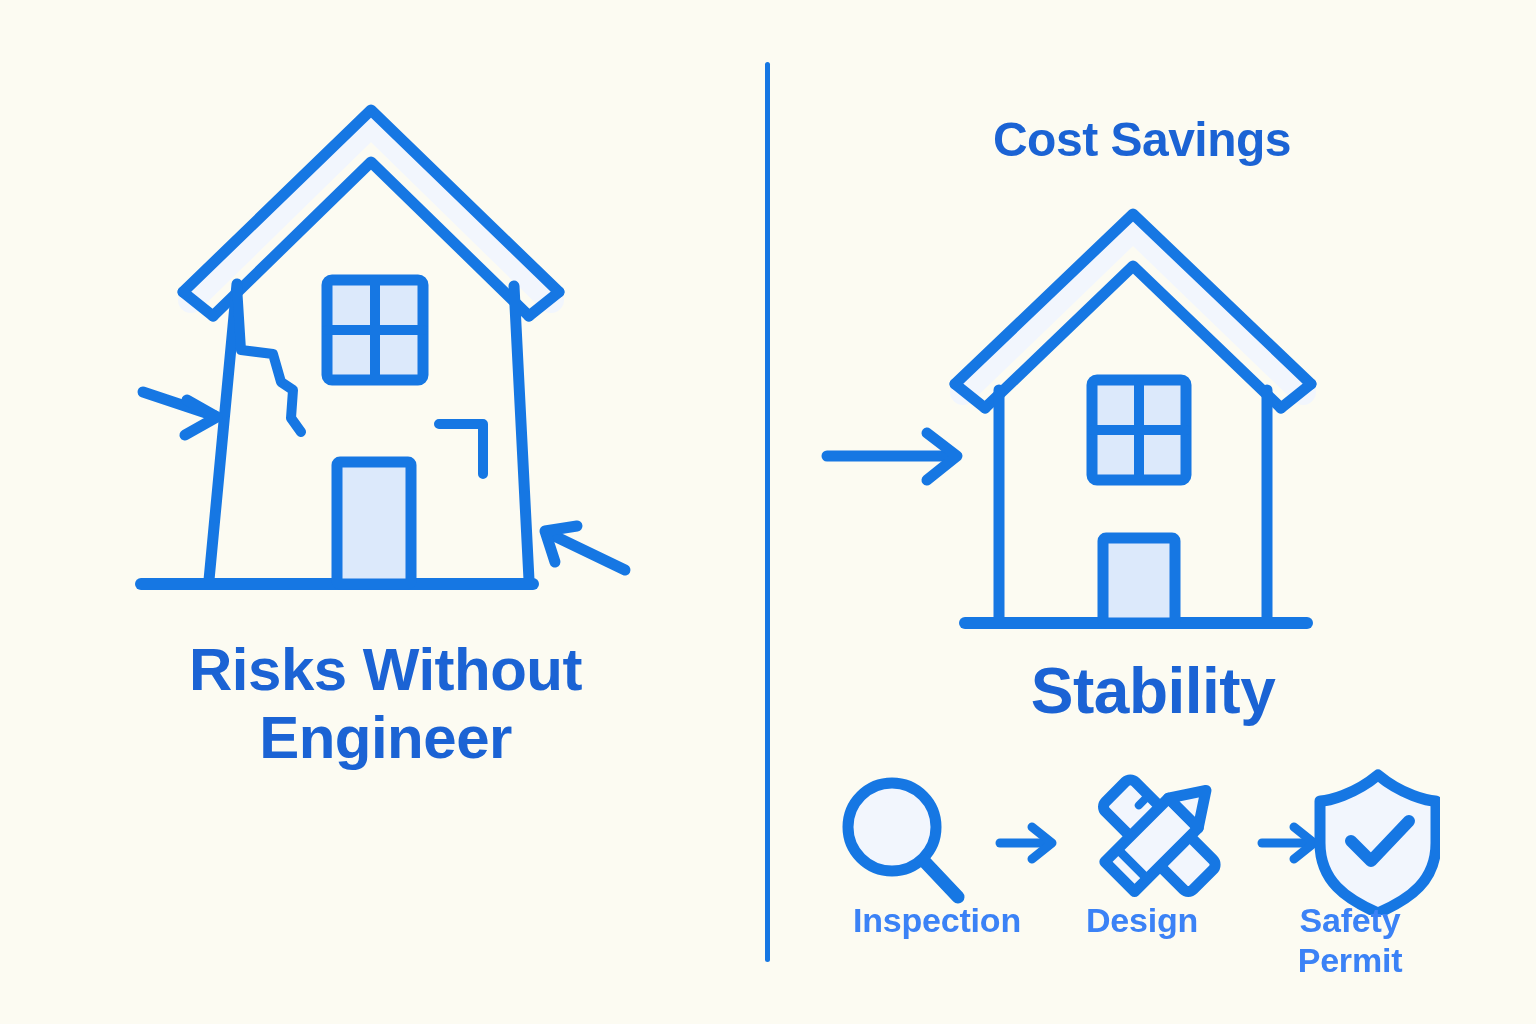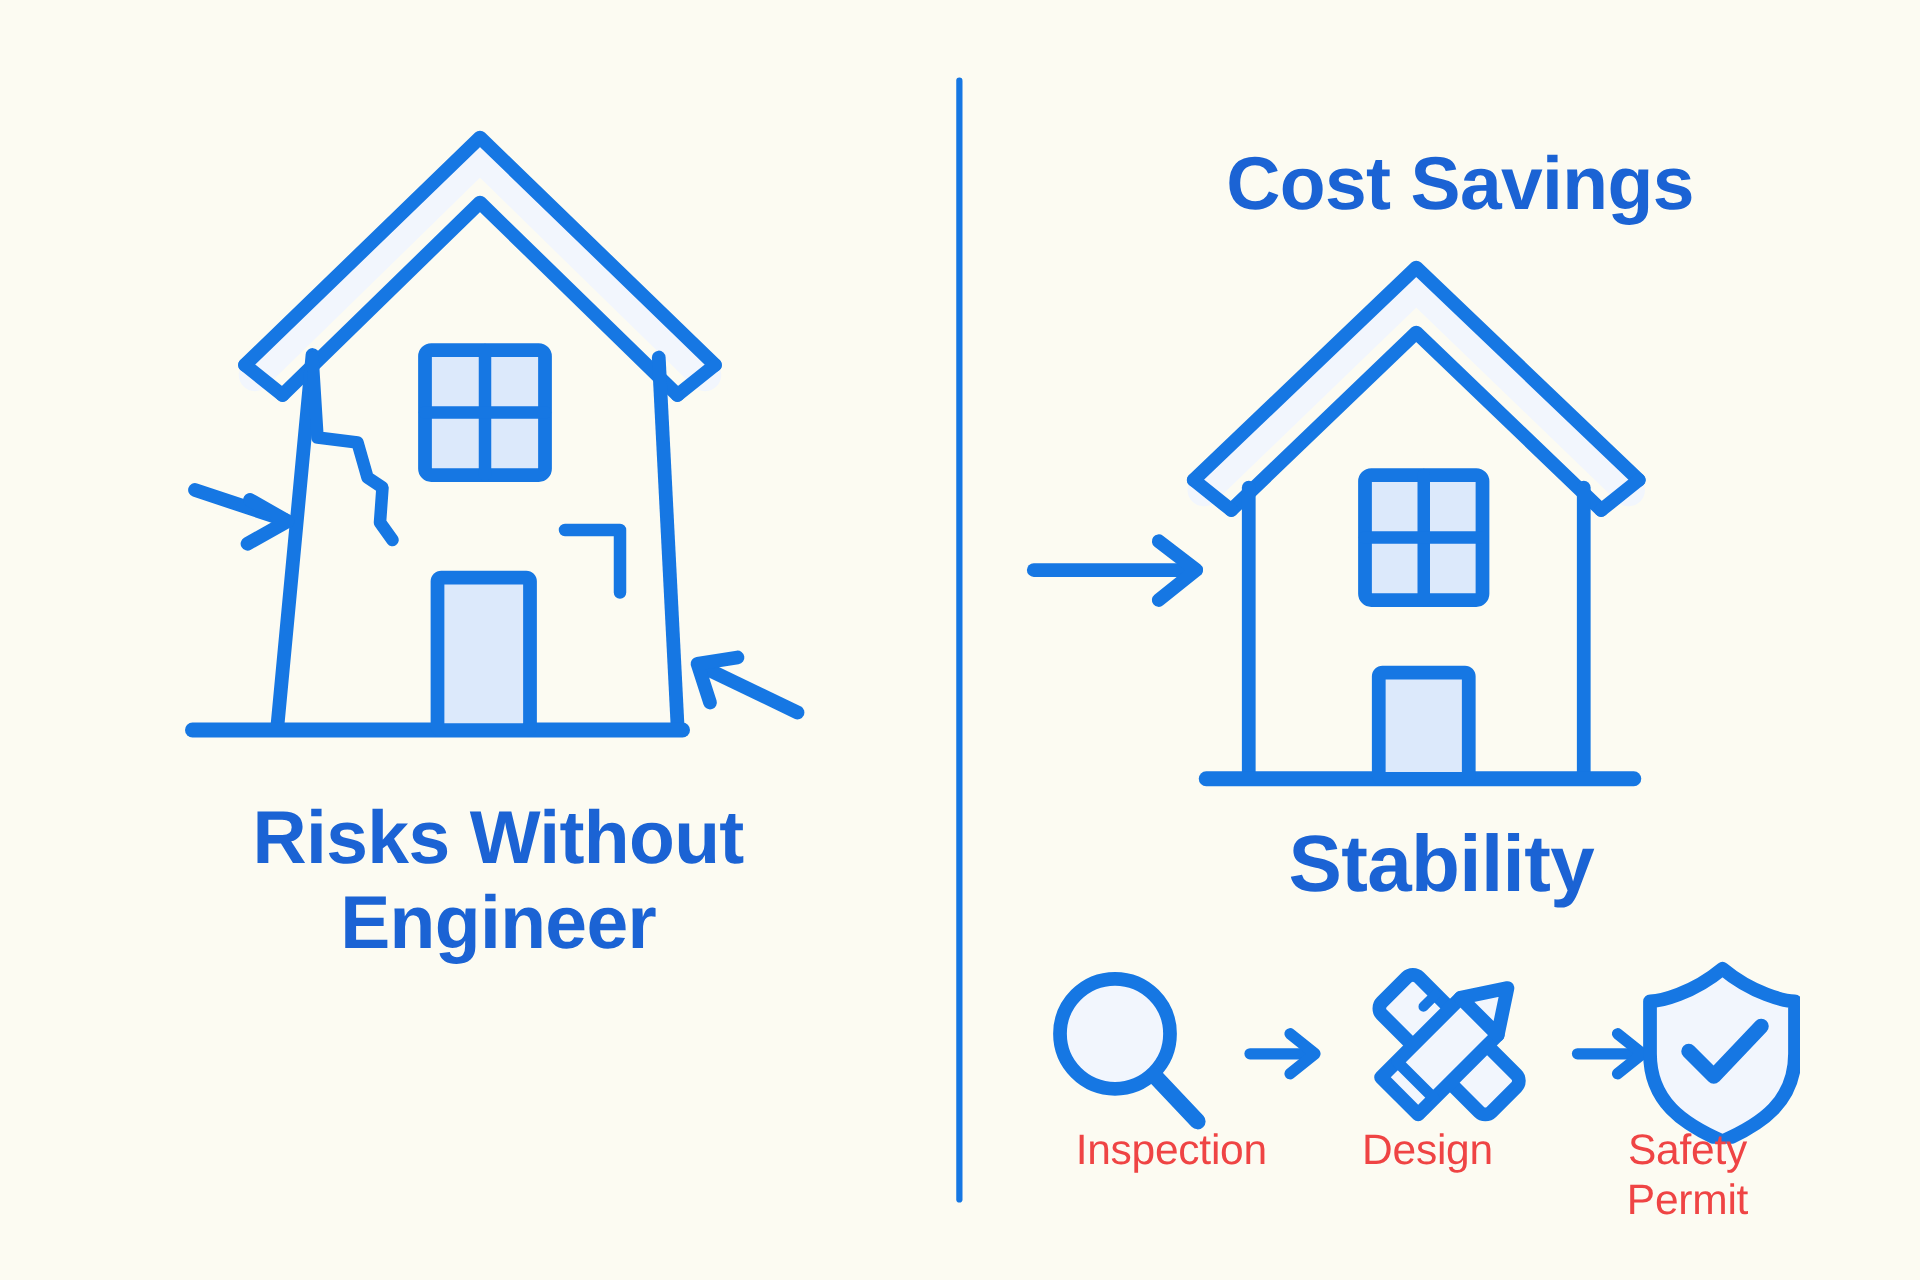--- a/index.html
+++ b/index.html
@@ -30,21 +30,21 @@
     background: #1677E3;
     border-radius: 3px;
   }
 
   
   .panel {
     position: absolute;
     top: 0;
     height: 1024px;
   }
-  .panel-left  { left: 16px;    width: 765px; }
+  .panel-left  { left: 3px;    width: 765px; }
   .panel-right { left: 770px; width: 766px; }
 
   
   .illus {
     position: absolute;
   }
   .illus svg { display: block; }
 
   #left-illus  { left: 118px; top: 100px;  width: 530px; height: 520px; }
   #right-illus { left: 45px;  top: 200px;  width: 560px; height: 450px; }
@@ -60,45 +60,45 @@
     line-height: 1.14;
     white-space: pre-line;
   }
   #left-title {
     left: 60px;
     top: 636px;
     width: 645px;
     font-size: 60px;
   }
   #right-title-top {
-    left: 98px;
+    left: 72px;
     top: 113px;
     width: 600px;
-    font-size: 60px;
+    font-size: 48px;
   }
   #right-title-bottom {
     left: 83px;
     top: 655px;
     width: 600px;
     font-size: 64px;
   }
 
   
   .proc-labels {
     position: absolute;
     left: 50px;
     top: 900px;
     width: 620px;
     height: 110px;
   }
   .proc-label {
     position: absolute;
-    color: #ef4444;
+    color: #3b82f6;
     font-size: 34px;
-    font-weight: normal;
+    font-weight: bold;
     text-align: center;
     line-height: 1.18;
     white-space: pre-line;
     letter-spacing: -0.2px;
   }
   #label-inspection { left: -8px;  top: 0;  width: 250px; }
   #label-design     { left: 222px; top: 0;  width: 200px; }
   #label-permit     { left: 420px; top: 0;  width: 220px; }
 </style>
 </head>

